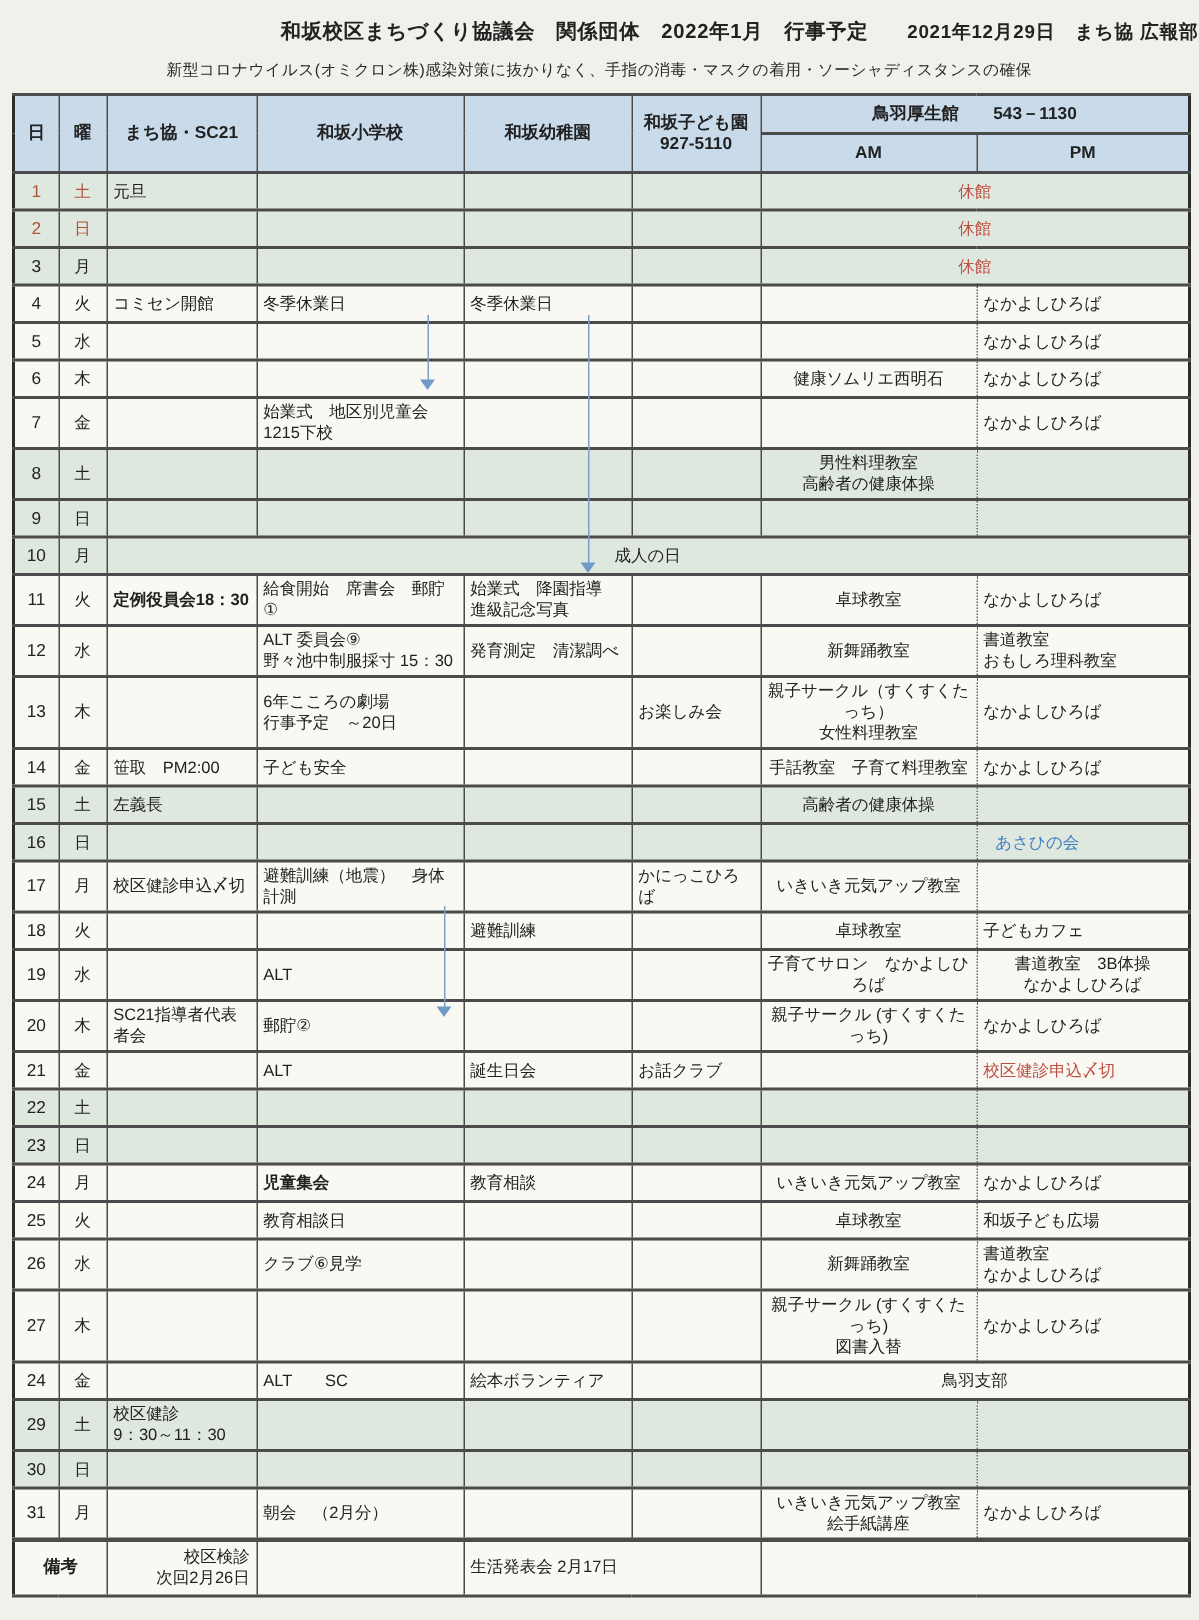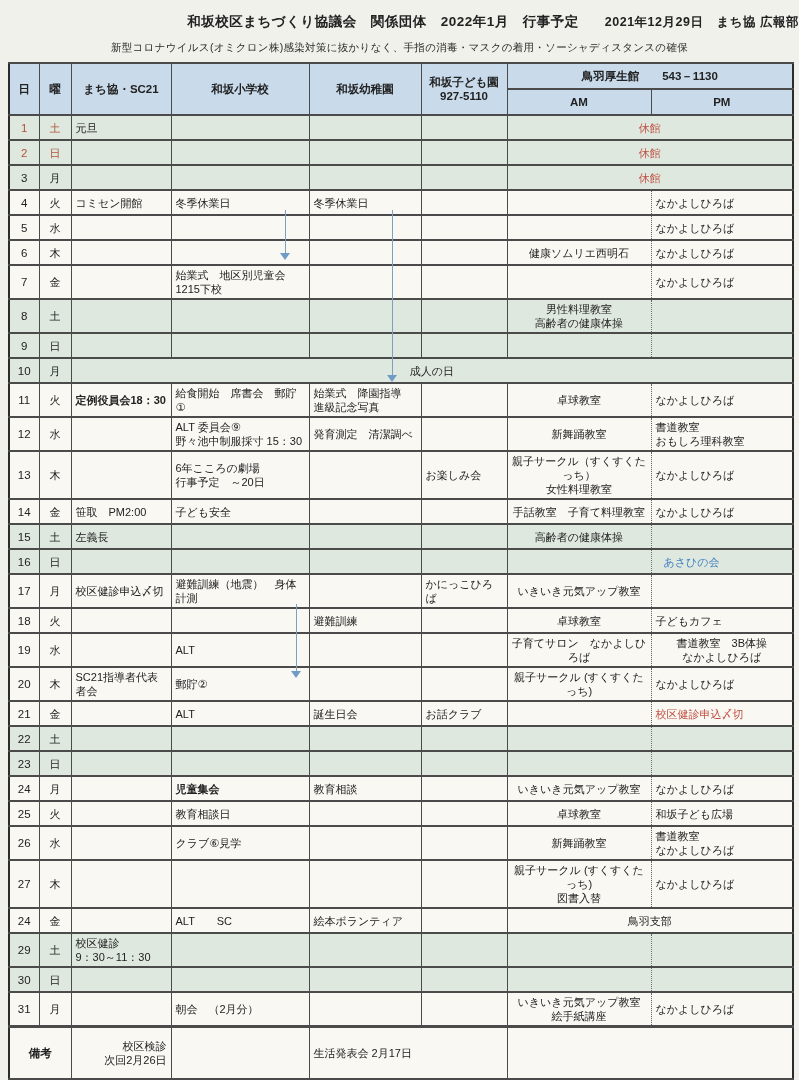--- a/index.html
+++ b/index.html
@@ -36,21 +36,21 @@
   .red{color:#b05338;}
   .redtext{color:#bf4f42;}
   .bluetext{color:#3f7fc1;padding-left:12px;}
   .b{font-weight:bold;}
   .ctr{text-align:center;}
   tr.shaded td{background:#dfe8df;}
   td.mergedampm{text-align:center;}
   td.mergedfull{text-align:center;}
   td.pm{border-left:1px dotted #666;}
   td.amside{border-right:0 solid #666;text-align:center;}
-  tr.remarks{height:52px;}
+  tr.remarks{height:37px;}
   tr.remarks td{border-top-width:3px;}
   td.rlabel{text-align:center;font-weight:bold;font-size:11.5px;}
   td.rcenter{text-align:right;}
   
   .arrow{position:absolute;width:12px;pointer-events:none;}
   .arrow .line{position:absolute;left:5.5px;top:0;width:1px;height:calc(100% - 6px);background:#7aa1c4;}
   .arrow .head{position:absolute;left:1px;bottom:0;width:0;height:0;
     border-left:5px solid transparent;border-right:5px solid transparent;border-top:7px solid #6f9cc6;}
 </style>
 </head>

